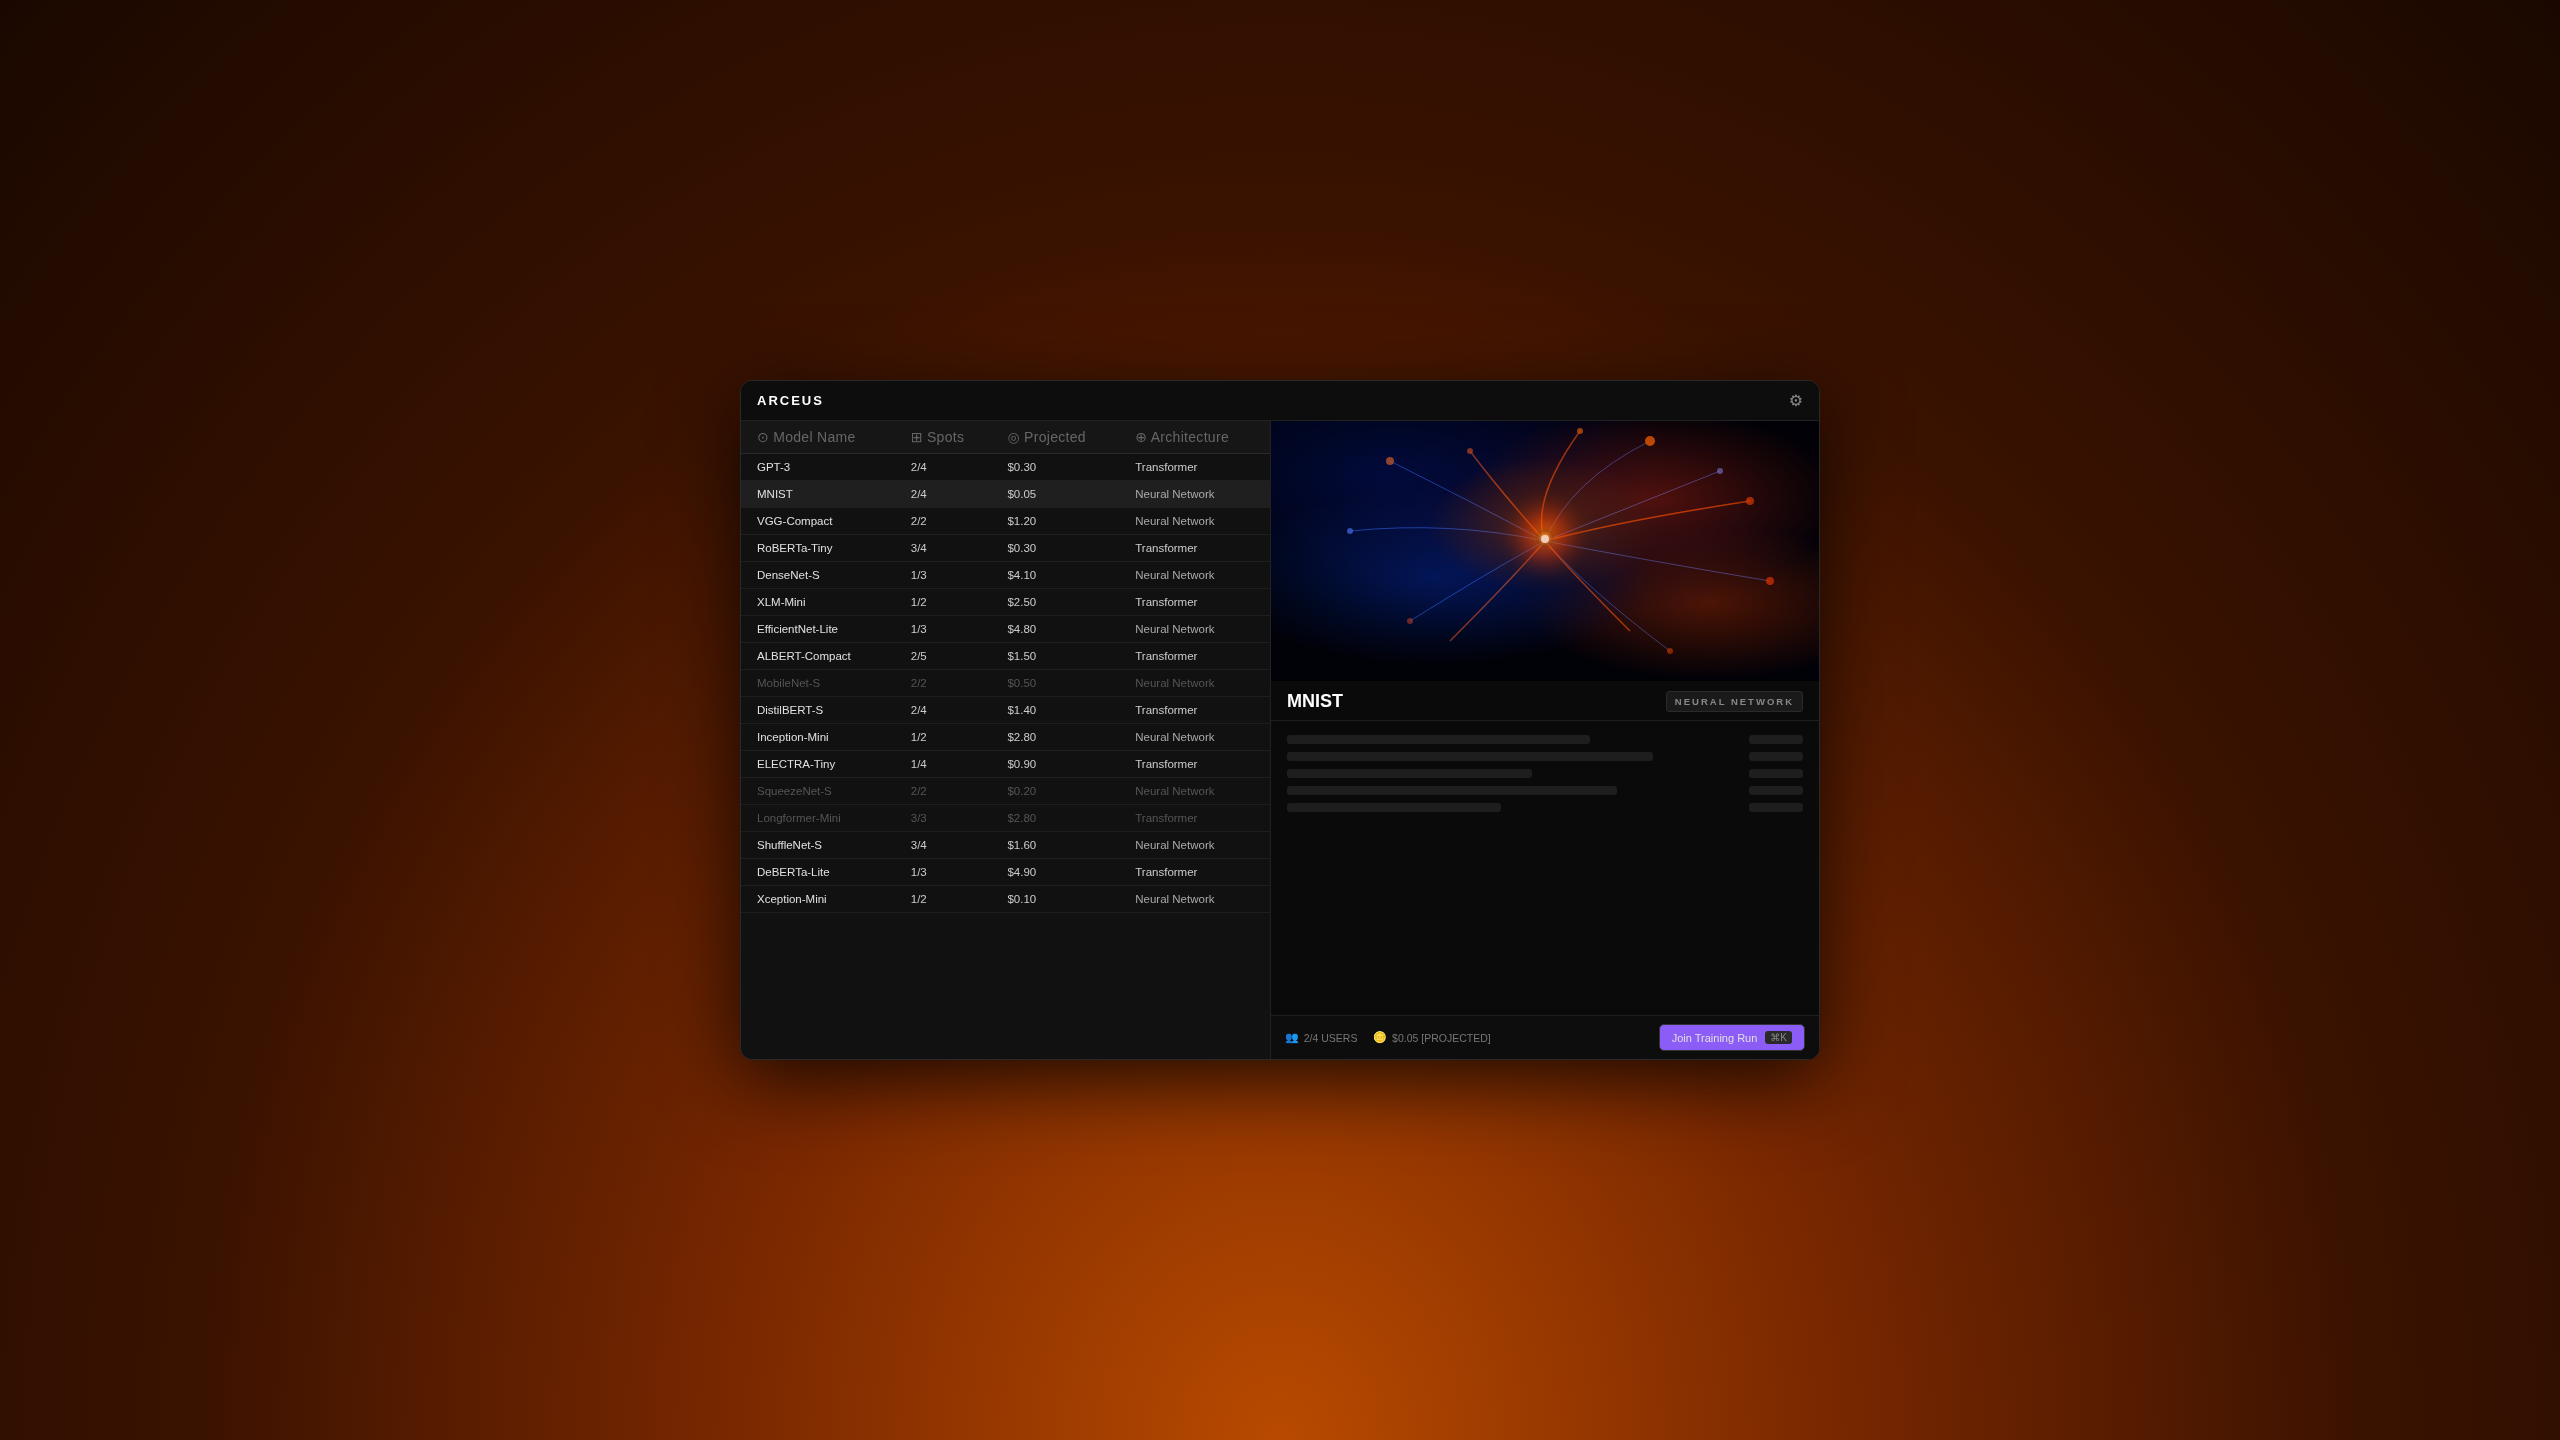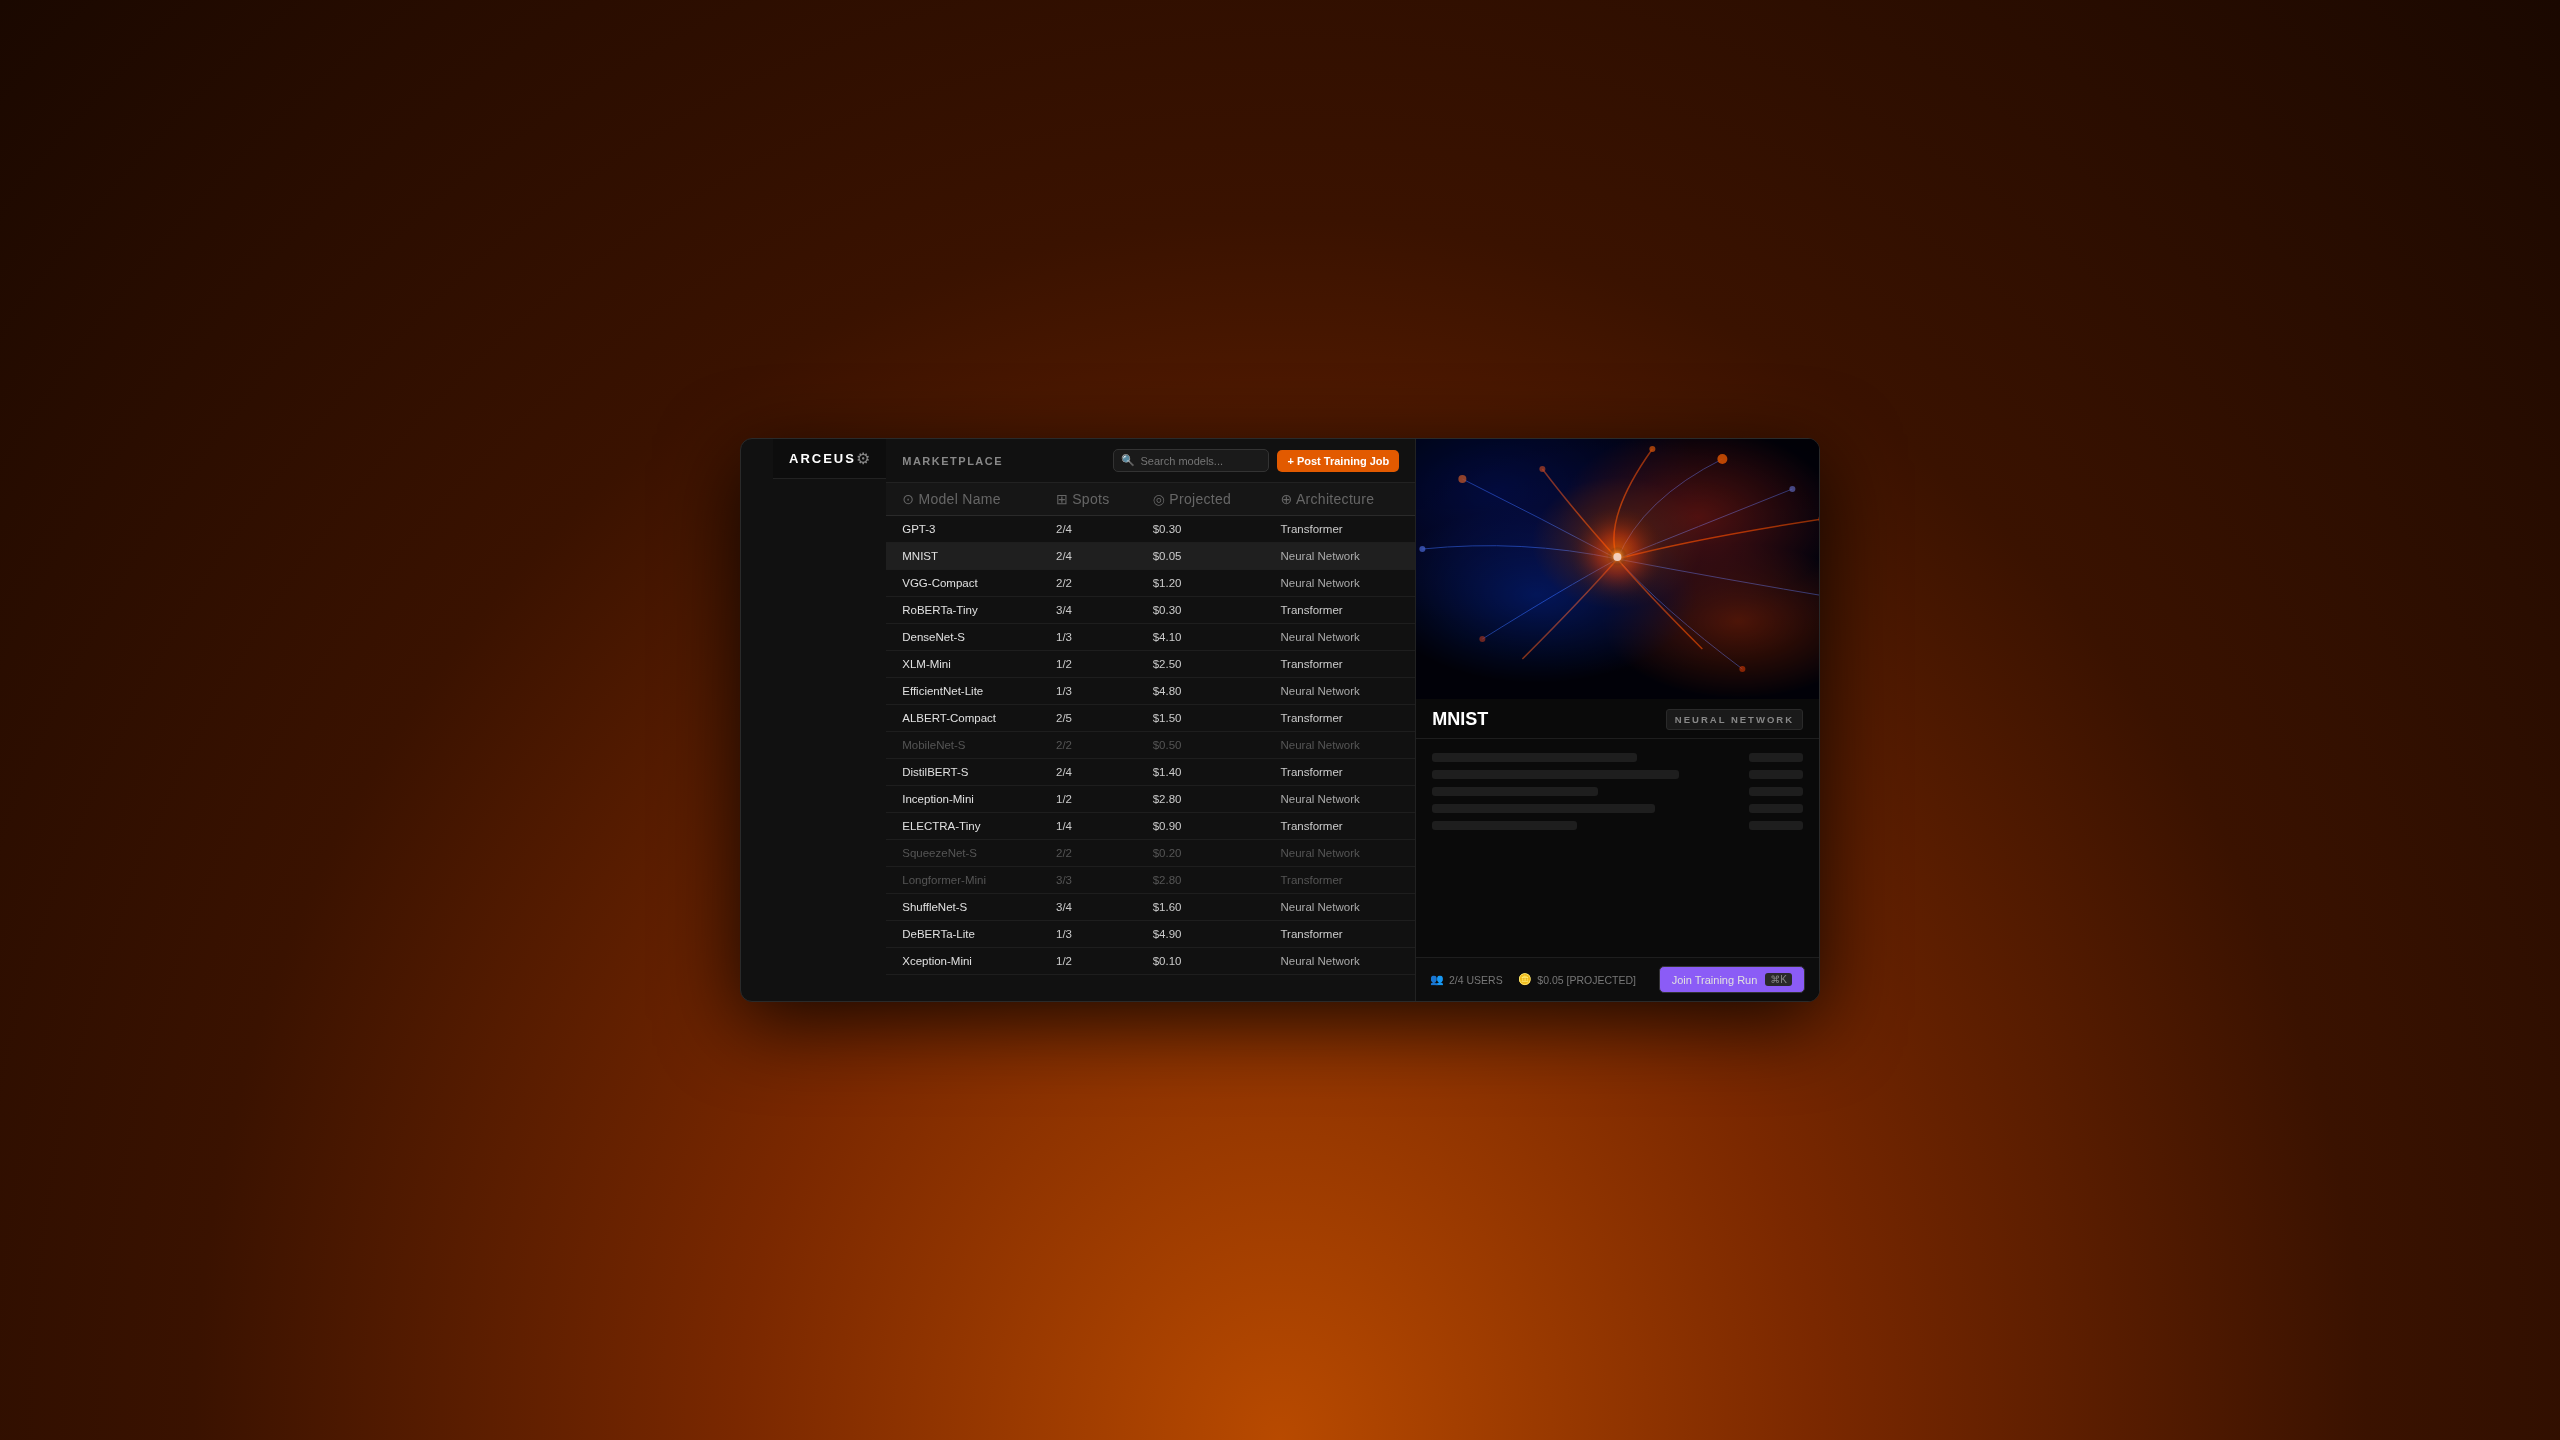--- a/index.html
+++ b/index.html
@@ -10,29 +10,28 @@
       background: radial-gradient(ellipse at center bottom, #b84a00 0%, #7a2800 30%, #3a1200 60%, #1a0800 100%);
       display: flex;
       align-items: center;
       justify-content: center;
       font-family: -apple-system, BlinkMacSystemFont, 'Segoe UI', sans-serif;
       overflow: hidden;
     }
 
     .app-window {
       width: 1080px;
-      height: 564px;
+      height: 680px;
       background: #111111;
       border-radius: 12px;
       border: 1px solid #2a2a2a;
       display: flex;
-      flex-direction: row;
+      flex-direction: column;
       overflow: hidden;
       box-shadow: 0 20px 80px rgba(0,0,0,0.8);
-      padding-left: 32px;
     }
 
     .title-bar {
       height: 40px;
       background: #0d0d0d;
       display: flex;
       align-items: center;
       justify-content: space-between;
       padding: 0 16px;
       border-bottom: 1px solid #222;
@@ -354,30 +353,20 @@
 <div class="app-window">
 
   <div class="title-bar">
     <span class="app-logo">ARCEUS</span>
     <span class="settings-icon">⚙</span>
   </div>
 
   <div class="main-content">
 
     <div class="left-panel">
-      <div class="marketplace-header">
-        <span class="marketplace-title">MARKETPLACE</span>
-        <div class="header-actions">
-          <div class="search-box">
-            <span class="search-icon-svg">🔍</span>
-            <input type="text" placeholder="Search models..." style="">
-          </div>
-          <button class="post-training-btn">+ Post Training Job</button>
-        </div>
-      </div>
 
       <div class="table-container">
         <table>
           <thead>
             <tr>
               <th>⊙ Model Name</th>
               <th>⊞ Spots</th>
               <th>◎ Projected</th>
               <th>⊕ Architecture</th>
             </tr>

